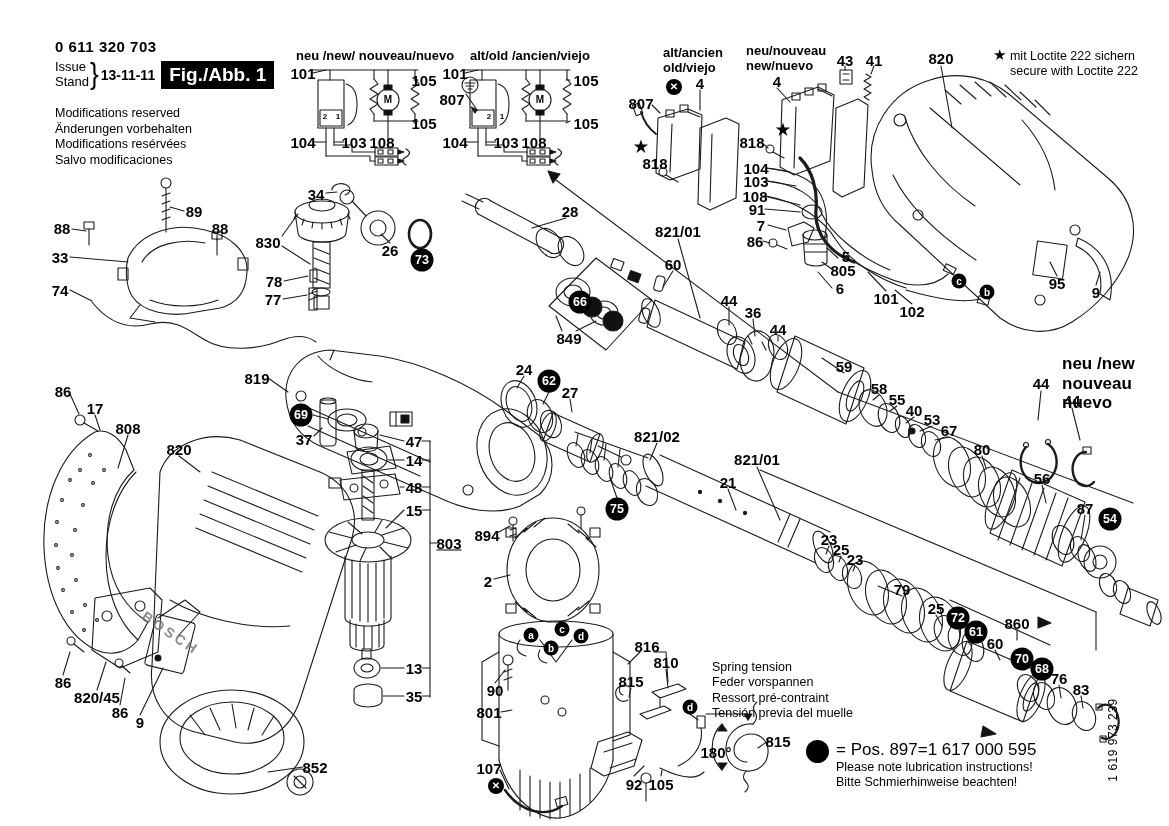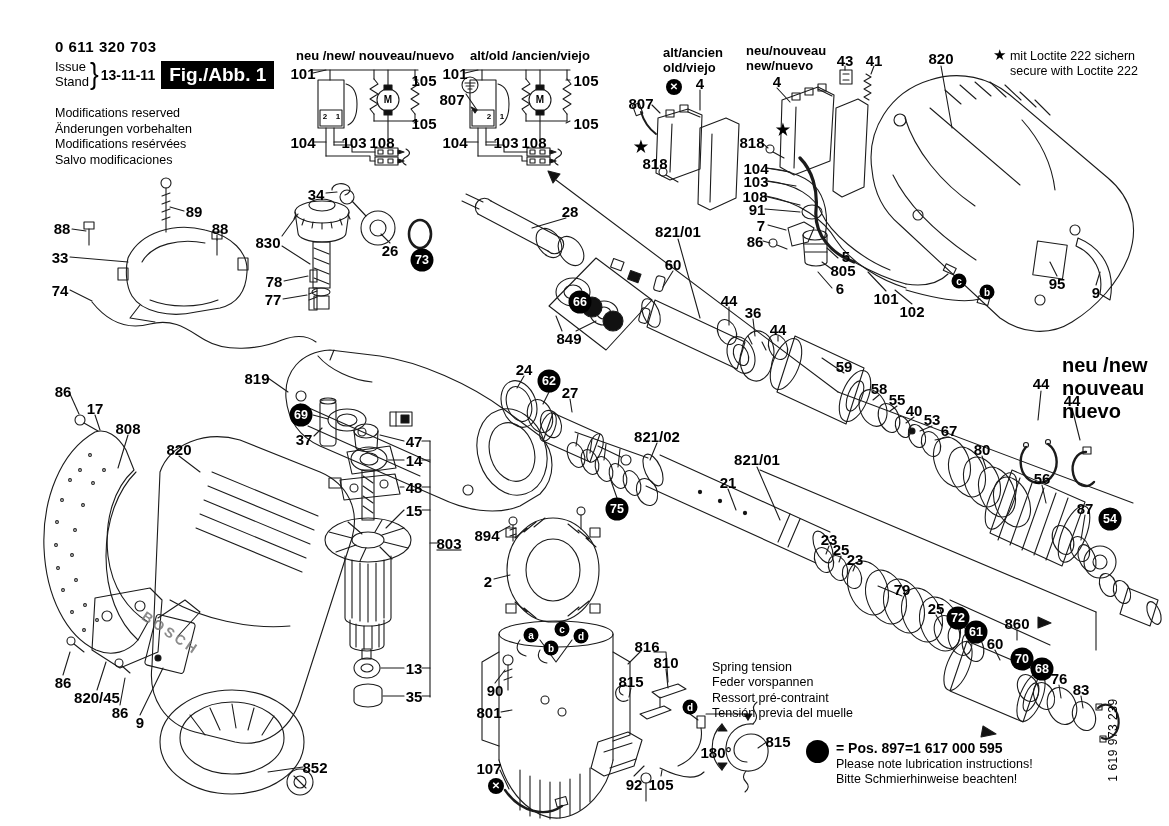--- a/index.html
+++ b/index.html
@@ -27,26 +27,26 @@
   .date{font-weight:bold;font-size:14px;margin-right:6px;}
   .figbox{background:#000;color:#fff;font-weight:bold;font-size:19px;padding:3px 8px;}
   .mods{margin-top:16px;font-size:12.5px;line-height:1.25;}
   .wtitle{position:absolute;font-weight:bold;font-size:13px;}
   .ctitle{position:absolute;font-weight:bold;font-size:13px;line-height:1.15;}
   .loctite{position:absolute;left:993px;top:46px;font-size:12.5px;line-height:1.2;}
   .loctite .star{font-size:15px;}
   .loctite .ind{padding-left:17px;}
   .variant-old{position:absolute;left:1008px;top:331px;font-weight:bold;font-size:14px;line-height:1.15;}
   .variant-old .col{display:inline-block;width:56px;text-align:right;}
-  .variant-new{position:absolute;left:1062px;top:354px;font-weight:bold;font-size:20px;line-height:1.15;}
+  .variant-new{position:absolute;left:1062px;top:354px;font-weight:bold;font-size:17px;line-height:1.15;}
   .spring-note{position:absolute;left:712px;top:660px;font-size:12.5px;line-height:1.22;}
   .pos897{position:absolute;left:806px;top:740px;display:flex;}
   .pos897 .dot{width:23px;height:23px;border-radius:50%;background:#000;margin-right:7px;flex:0 0 auto;}
   .pos897 .txt{font-size:12.5px;line-height:1.2;}
-  .pos897 .b{font-weight:bold;font-size:14px;}
+  .pos897 .b{font-weight:normal;font-size:17px;}
   .docnum{position:absolute;left:1113px;top:740px;transform:translate(-50%,-50%) rotate(-90deg);
           font-size:12px;white-space:nowrap;letter-spacing:.5px;}
   .brand{position:absolute;left:148px;top:608px;transform:rotate(34deg);transform-origin:left top;
          font-weight:bold;font-size:14px;letter-spacing:3px;color:#777;opacity:.85;}
 </style>
 </head>
 <body>
 
 <div class="stage">
 

